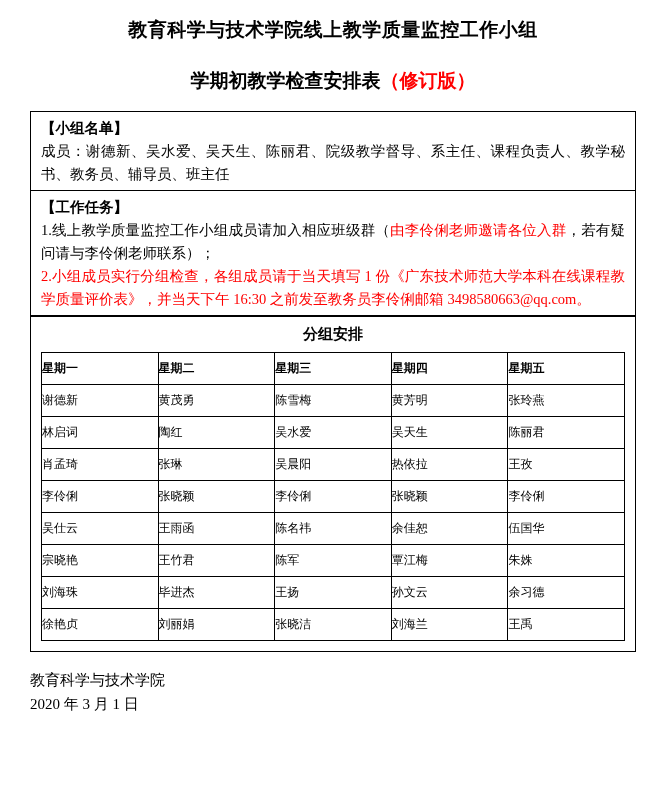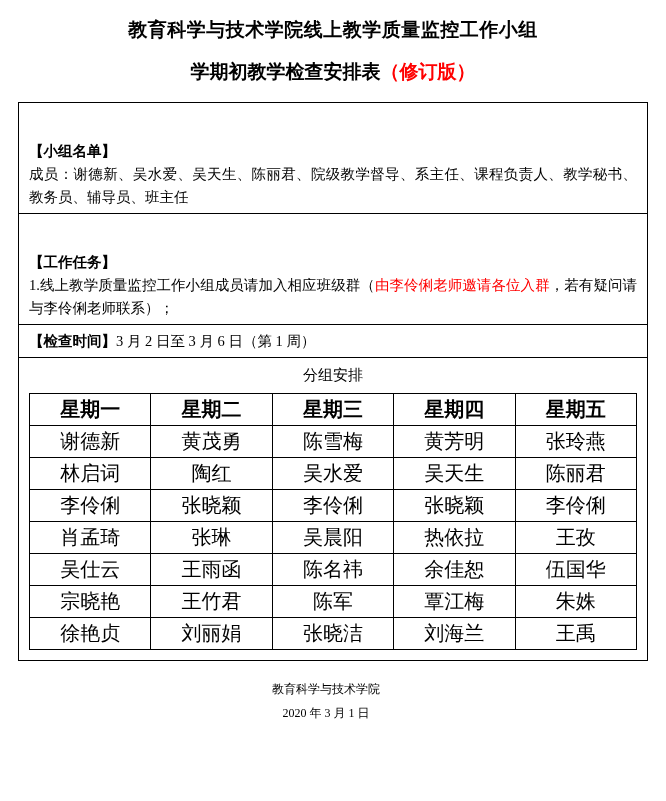--- a/index.html
+++ b/index.html
@@ -12,38 +12,38 @@
     height: 801px;
     font-family: "Liberation Serif", serif;
     color: #000000;
     position: relative;
     overflow: hidden;
   }
   .page {
     width: 666px;
     height: 801px;
     box-sizing: border-box;
-    padding: 0 18px;
+    padding: 0 30px;
     position: relative;
   }
   .title-block {
     text-align: center;
     padding-top: 14px;
   }
   .title-line {
     font-size: 19px;
     font-weight: bold;
     letter-spacing: 0.5px;
     line-height: 32px;
   }
   .title-line2 {
     font-size: 19px;
     font-weight: bold;
     line-height: 32px;
-    margin-top: 10px;
+    margin-top: 19px;
   }
   .red {
     color: #ff0000;
   }
   .outer-box {
     margin-top: 14px;
     border: 1px solid #000000;
     box-sizing: border-box;
   }
   .section {
@@ -51,59 +51,58 @@
     font-size: 14.5px;
     line-height: 23px;
   }
   .section.tight {
     padding-top: 5px;
     padding-bottom: 4px;
   }
   .sec-head {
     font-weight: bold;
     font-size: 14.5px;
-    margin-top: 32px;
   }
   .para {
     text-align: justify;
   }
   .hr {
     border-top: 1px solid #000000;
     height: 0;
     font-size: 0;
     line-height: 0;
   }
   .group-title {
     text-align: center;
-    font-weight: normal;
+    font-weight: bold;
     font-size: 15px;
     padding: 8px 0 8px 0;
   }
   table.schedule {
     width: 100%;
     border-collapse: collapse;
     table-layout: fixed;
   }
   table.schedule th, table.schedule td {
     border: 1px solid #000000;
-    text-align: center;
-    font-size: 20px;
+    text-align: left;
+    font-size: 12px;
     height: 31px;
     padding: 0;
   }
   table.schedule th {
     font-weight: bold;
   }
   table.schedule tr td {
     font-weight: normal;
   }
   .footer {
     margin-top: 16px;
-    text-align: center;
-    font-size: 12px;
+    text-align: left;
+    font-size: 15px;
     line-height: 24px;
     padding-right: 14px;
   }
   .schedule-holder {
     margin: 0 10px 10px 10px;
   }
 </style>
 </head>
 <body>
 
@@ -125,27 +124,25 @@
       </div>
     </div>
 
     <div class="hr"></div>
 
     <div class="section tight">
       <div class="sec-head">【工作任务】</div>
       <div class="para">
         <span>1.线上教学质量监控工作小组成员请加入相应班级群（</span><span class="red">由李伶俐老师邀请各位入群</span><span>，若有疑问请与李伶俐老师联系）；</span>
       </div>
+      <div class="para red">2.小组成员实行分组检查，各组成员请于当天填写 1 份《广东技术师范大学本科在线课程教学质量评价表》，并当天下午 16:30 之前发至教务员李伶俐邮箱 3498580663@qq.com。</div>
     </div>
 
     <div class="hr"></div>
 
-    <div class="section tight">
-      <span class="sec-head">【检查时间】</span><span>3 月 2 日至 3 月 6 日（第 1 周）</span>
-    </div>
 
     <div class="hr"></div>
 
     <div class="group-title">分组安排</div>
 
     <div class="schedule-holder">
       <table class="schedule">
         <thead>
           <tr>
             <th>星期一</th>
@@ -164,48 +161,55 @@
             <td>张玲燕</td>
           </tr>
           <tr>
             <td>林启词</td>
             <td>陶红</td>
             <td>吴水爱</td>
             <td>吴天生</td>
             <td>陈丽君</td>
           </tr>
           <tr>
+            <td>肖孟琦</td>
+            <td>张琳</td>
+            <td>吴晨阳</td>
+            <td>热依拉</td>
+            <td>王孜</td>
+          </tr>
+          <tr>
             <td>李伶俐</td>
             <td>张晓颖</td>
             <td>李伶俐</td>
             <td>张晓颖</td>
             <td>李伶俐</td>
           </tr>
           <tr>
-            <td>肖孟琦</td>
-            <td>张琳</td>
-            <td>吴晨阳</td>
-            <td>热依拉</td>
-            <td>王孜</td>
-          </tr>
-          <tr>
             <td>吴仕云</td>
             <td>王雨函</td>
             <td>陈名祎</td>
             <td>余佳恕</td>
             <td>伍国华</td>
           </tr>
           <tr>
             <td>宗晓艳</td>
             <td>王竹君</td>
             <td>陈军</td>
             <td>覃江梅</td>
             <td>朱姝</td>
           </tr>
           <tr>
+            <td>刘海珠</td>
+            <td>毕进杰</td>
+            <td>王扬</td>
+            <td>孙文云</td>
+            <td>余习德</td>
+          </tr>
+          <tr>
             <td>徐艳贞</td>
             <td>刘丽娟</td>
             <td>张晓洁</td>
             <td>刘海兰</td>
             <td>王禹</td>
           </tr>
         </tbody>
       </table>
     </div>
 

